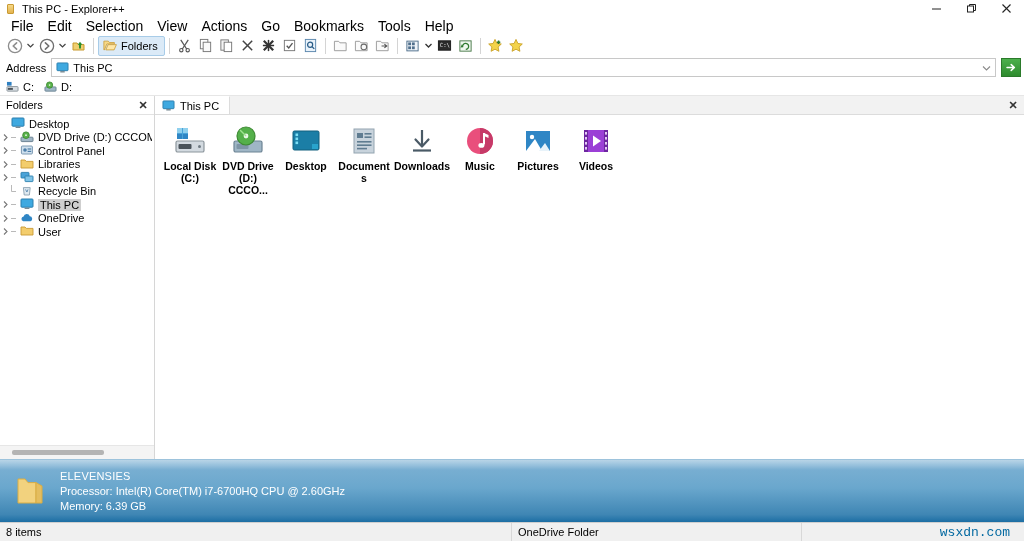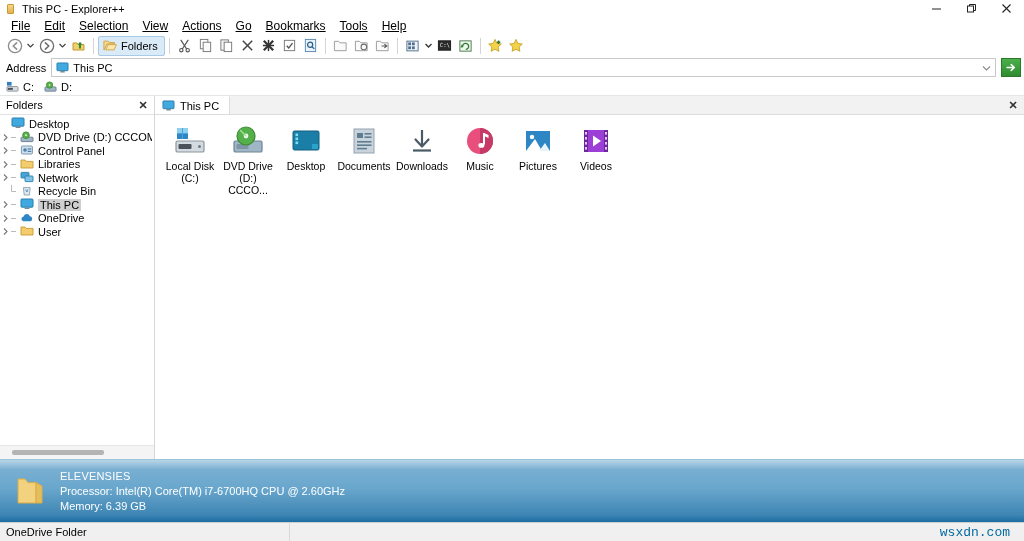--- a/index.html
+++ b/index.html
@@ -60,24 +60,23 @@
   
   .menubar {
     height: 17px;
     display: flex; align-items: center;
     background: #ffffff;
     padding-left: 4px;
     flex: 0 0 auto;
   }
   .menuitem {
     padding: 1px 7px;
-    font-size: 12px; color: #000;
+    font-size: 14px; color: #000;
     line-height: 14px;
     white-space: nowrap;
-    text-decoration: underline;
   }
 
   
   .toolbar {
     height: 23px;
     display: flex; align-items: center;
     background: #ffffff;
     padding: 0 4px;
     flex: 0 0 auto;
     gap: 0px;
@@ -273,20 +272,21 @@
     align-content: flex-start;
     background: #ffffff;
     min-height: 0;
     overflow: hidden;
   }
   .item {
     width: 56px;
     margin: 0 1px 8px 1px;
     display: flex; flex-direction: column; align-items: center;
     text-align: center;
+    font-weight: bold;
   }
   .item-ico {
     width: 32px; height: 32px;
     position: relative;
     margin-bottom: 3px;
   }
   .item-lbl {
     font-size: 10.5px;
     line-height: 12px;
     color: #000;
@@ -914,19 +914,20 @@
       </svg>
     </span>
     <div class="info-text">
       <div class="info-line title">ELEVENSIES</div>
       <div class="info-line">Processor: Intel(R) Core(TM) i7-6700HQ CPU @ 2.60GHz</div>
       <div class="info-line">Memory: 6.39 GB</div>
     </div>
   </div>
 
   <div class="statusbar">
+    <div class="status-cell c1">8 items</div>
     <div class="status-cell c2">OneDrive Folder</div>
     <div class="status-cell c3">
       <span class="watermark">wsxdn.com</span>
     </div>
   </div>
 
 </div>
 
 </body></html>

